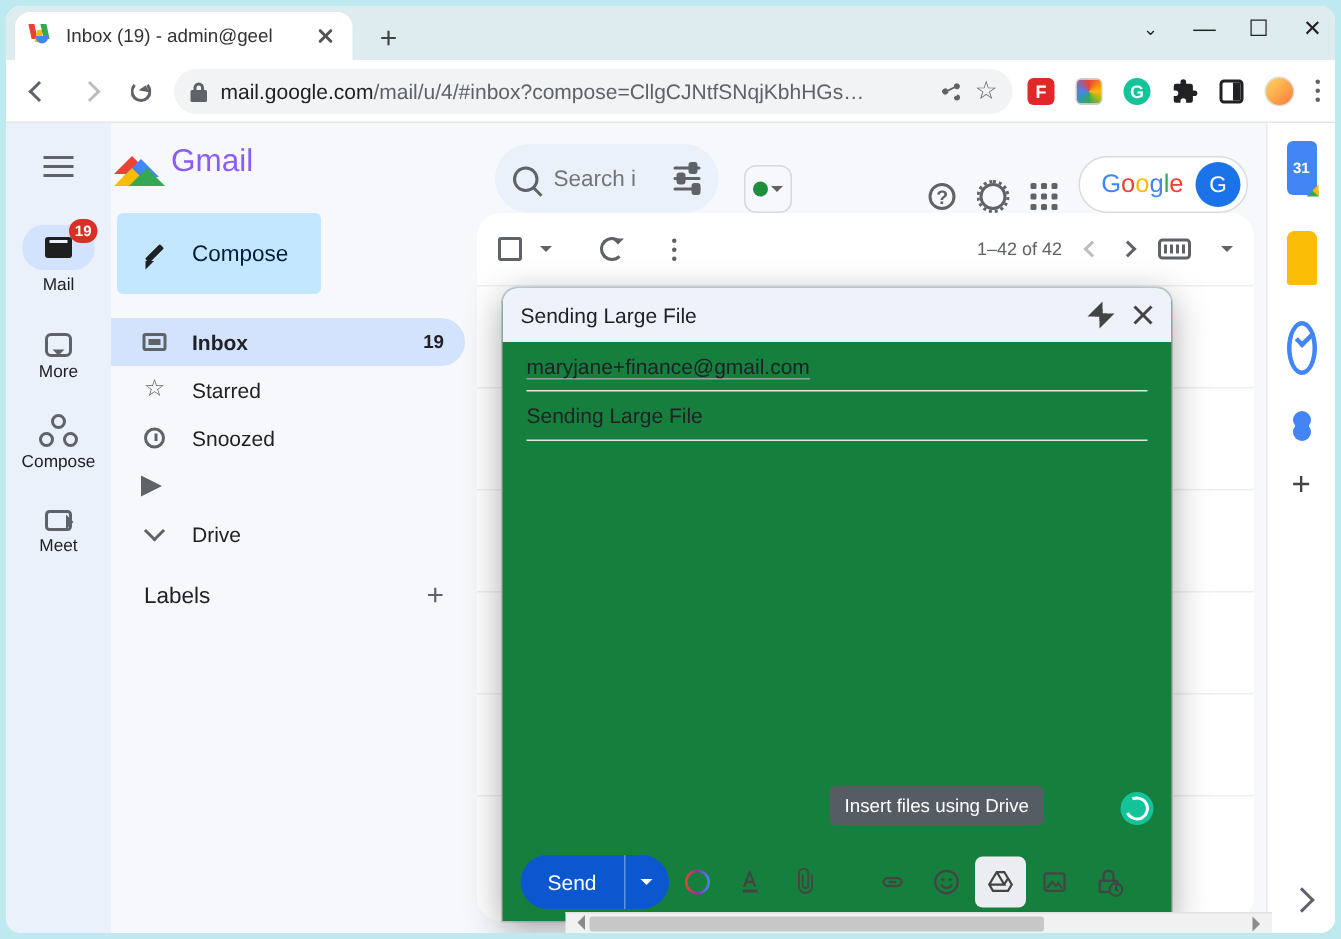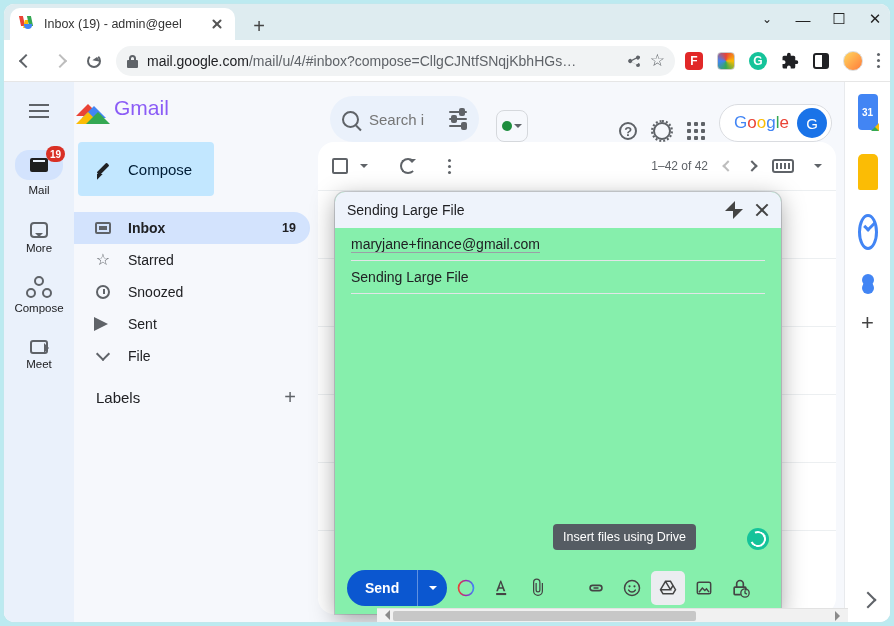--- a/index.html
+++ b/index.html
@@ -118,36 +118,36 @@
   .more3{margin-left:24px;display:flex;flex-direction:column;gap:3px}
   .more3 i{width:3px;height:3px;background:#5f6368;border-radius:50%}
   .toolbar-right{margin-left:auto;display:flex;align-items:center;gap:16px;color:#5f6368;font-size:12px}
   .pg-arrow{width:8px;height:8px;border-top:2px solid #bdbdbd;border-right:2px solid #bdbdbd}
   .pg-prev{transform:rotate(-135deg)}.pg-next{border-color:#5f6368;transform:rotate(45deg)}
   .kbd-ic{width:22px;height:14px;border:2px solid #5f6368;border-radius:3px;position:relative}
   .kbd-ic::before{content:"";position:absolute;inset:2px;background:repeating-linear-gradient(90deg,#5f6368 0 2px,transparent 2px 4px)}
   .mail-rows{flex:1;overflow:hidden}
   .mail-row{height:68px;border-top:1px solid #eceff1;display:flex;align-items:center;padding-left:16px}
   
-  .compose-pop{position:absolute;right:63px;bottom:8px;width:446px;height:422px;background:#86efac;border-radius:10px 10px 0 0;box-shadow:0 6px 24px rgba(0,0,0,.35),0 0 0 1px #d4d7db;display:flex;flex-direction:column;overflow:hidden}
+  .compose-pop{position:absolute;right:63px;bottom:8px;width:446px;height:422px;background:#15803d;border-radius:10px 10px 0 0;box-shadow:0 6px 24px rgba(0,0,0,.35),0 0 0 1px #d4d7db;display:flex;flex-direction:column;overflow:hidden}
   .cp-head{height:36px;background:#eef3fb;display:flex;align-items:center;padding:0 12px;font-size:14px;color:#202124}
   .cp-head .sp{flex:1}
   .cp-ic{width:14px;height:14px;margin-left:14px;position:relative;color:#444}
   .cp-min{width:10px;height:2px;background:#444;margin-top:10px}
   .cp-max::before,.cp-max::after{content:"";position:absolute;border:5px solid transparent}
   .cp-max::before{border-bottom-color:#444;border-right-color:#444;left:-2px;top:-2px}
   .cp-max::after{border-top-color:#444;border-left-color:#444;right:-2px;bottom:-2px}
   .cp-x::before,.cp-x::after{content:"";position:absolute;left:6px;top:-1px;width:2px;height:16px;background:#444}
   .cp-x::before{transform:rotate(45deg)}.cp-x::after{transform:rotate(-45deg)}
   .cp-field{margin:0 16px;border-bottom:1px solid #e3e5e8;padding:8px 0;font-size:14px;color:#202124}
   .cp-field.to span{border-bottom:1px solid #9aa0a6}
   .cp-body{flex:1}
   .cp-foot{height:52px;display:flex;align-items:center;padding:0 12px;gap:2px;position:relative}
   .sendbtn{display:flex;align-items:center;background:#0b57d0;color:#fff;border-radius:18px;height:36px;overflow:hidden}
-  .sendbtn .lbl{padding:0 18px;font-size:14px;font-weight:700}
+  .sendbtn .lbl{padding:0 18px;font-size:14px;font-weight:400}
   .sendbtn .dd{width:30px;height:36px;border-left:1px solid rgba(255,255,255,.35);display:flex;align-items:center;justify-content:center}
   .sendbtn .dd i{width:0;height:0;border:4px solid transparent;border-top-color:#fff;margin-top:4px}
   .foot-ic{width:34px;height:34px;display:flex;align-items:center;justify-content:center;color:#444;border-radius:5px}
   .foot-ic svg{display:block}
   .foot-ic.hover{background:#ebedf0}
   
   .gram-badge{position:absolute;right:12px;bottom:64px;width:22px;height:22px;border-radius:50%;background:#15c39a;display:flex;align-items:center;justify-content:center}
   .gram-badge::after{content:"";width:12px;height:12px;border:2px solid #fff;border-left-color:transparent;border-radius:50%;transform:rotate(20deg)}
   
   .tooltip{position:absolute;right:85px;bottom:64px;background:#555c63;color:#fff;font-size:12.5px;padding:6px 10px;border-radius:4px;white-space:nowrap}
@@ -294,27 +294,26 @@
         <li>
           <span class="f-ic">
               <span class="ic-clock"></span>
             </span>
           <span class="flabel">Snoozed</span>
         </li>
         <li>
           <span class="f-ic">
               <span class="ic-sent"></span>
             </span>
-          <span class="flabel">Sent</span>
         </li>
         <li>
           <span class="f-ic">
               <span class="ic-more"></span>
             </span>
-          <span class="flabel">File</span>
+          <span class="flabel">Drive</span>
         </li>
       </ul>
       <div class="labels">
         <span>Labels</span>
         <span class="plus">+</span>
       </div>
     </div>
 
     <div class="mailpane">
 

